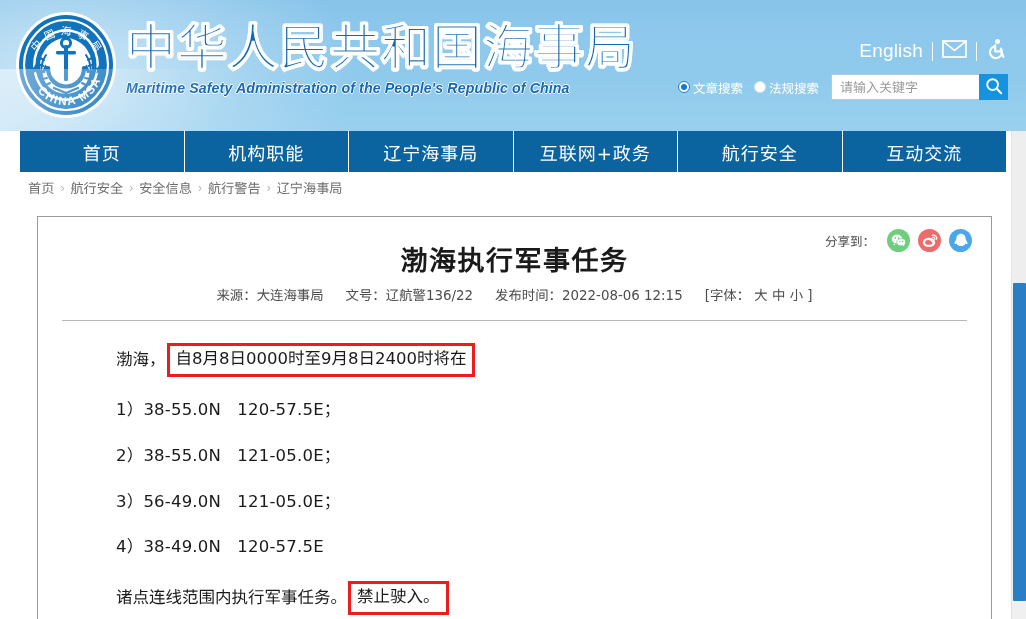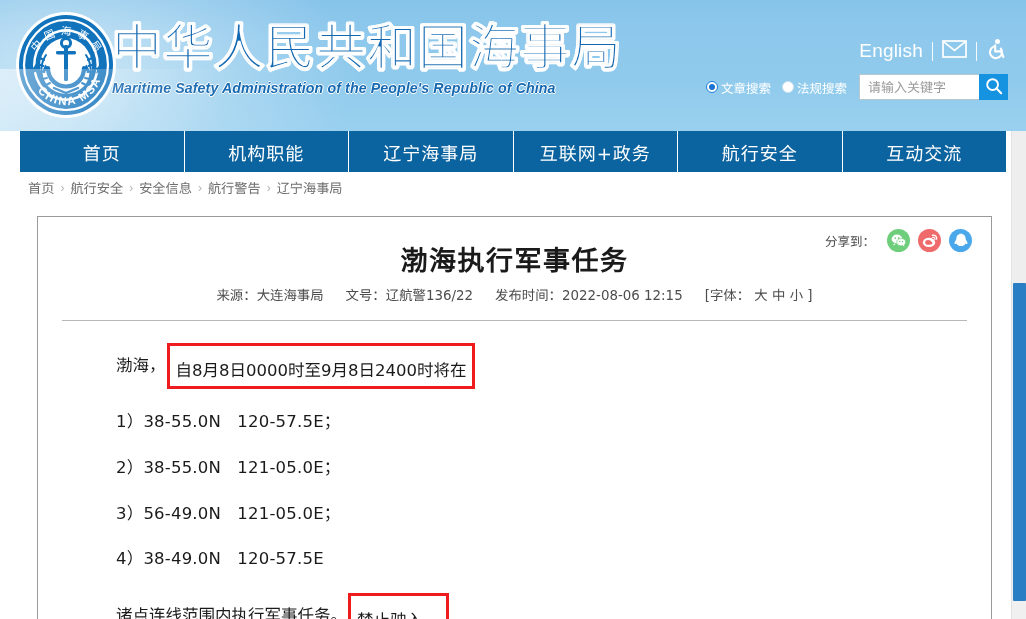--- a/index.html
+++ b/index.html
@@ -50,21 +50,21 @@
   .logo-wrap {
     position: absolute;
     left: 14px; top: 11px;
     width: 104px; height: 108px;
   }
   .logo-wrap svg { display: block; }
 
   
   .sitetitle {
     position: absolute;
-    left: 112px; top: 20px;
+    left: 126px; top: 20px;
     width: 530px;
   }
   .sitetitle-cn {
     font-family: "DejaVu Sans", "Liberation Sans", sans-serif;
     font-size: 50px;
     font-weight: 700;
     letter-spacing: 1px;
     color: #1167b0;
     line-height: 1.12;
     -webkit-text-stroke: 1px #ffffff;
@@ -140,21 +140,21 @@
     border-radius: 50%;
     background: #1874cf;
   }
   .radio-label {
     font-size: 12.5px;
     color: #ffffff;
     font-family: "DejaVu Sans", sans-serif;
     white-space: nowrap;
   }
   .search-input {
-    width: 120px; height: 26px;
+    width: 148px; height: 26px;
     border: 1px solid #b9c7cf;
     background: #ffffff;
     padding: 0 8px;
     font-size: 13px;
     color: #8a8a8a;
     font-family: "DejaVu Sans", sans-serif;
     outline: none;
     border-right: none;
   }
   .search-input::placeholder { color: #9b9b9b; }
@@ -290,21 +290,21 @@
     font-size: 16.5px;
     line-height: 1.5;
     margin: 0 0 21px 0;
     white-space: pre;
     font-family: "DejaVu Sans", sans-serif;
     letter-spacing: .2px;
   }
   .redbox {
     display: inline-block;
     border: 3px solid #ee1c1c;
-    padding: 16px 6px 5px 6px;
+    padding: 4px 6px 5px 6px;
     margin-left: 1px;
     line-height: 1.15;
   }
 
   
   .scrollbar {
     position: absolute;
     right: 0; top: 131px;
     width: 15px;
     height: 488px;

